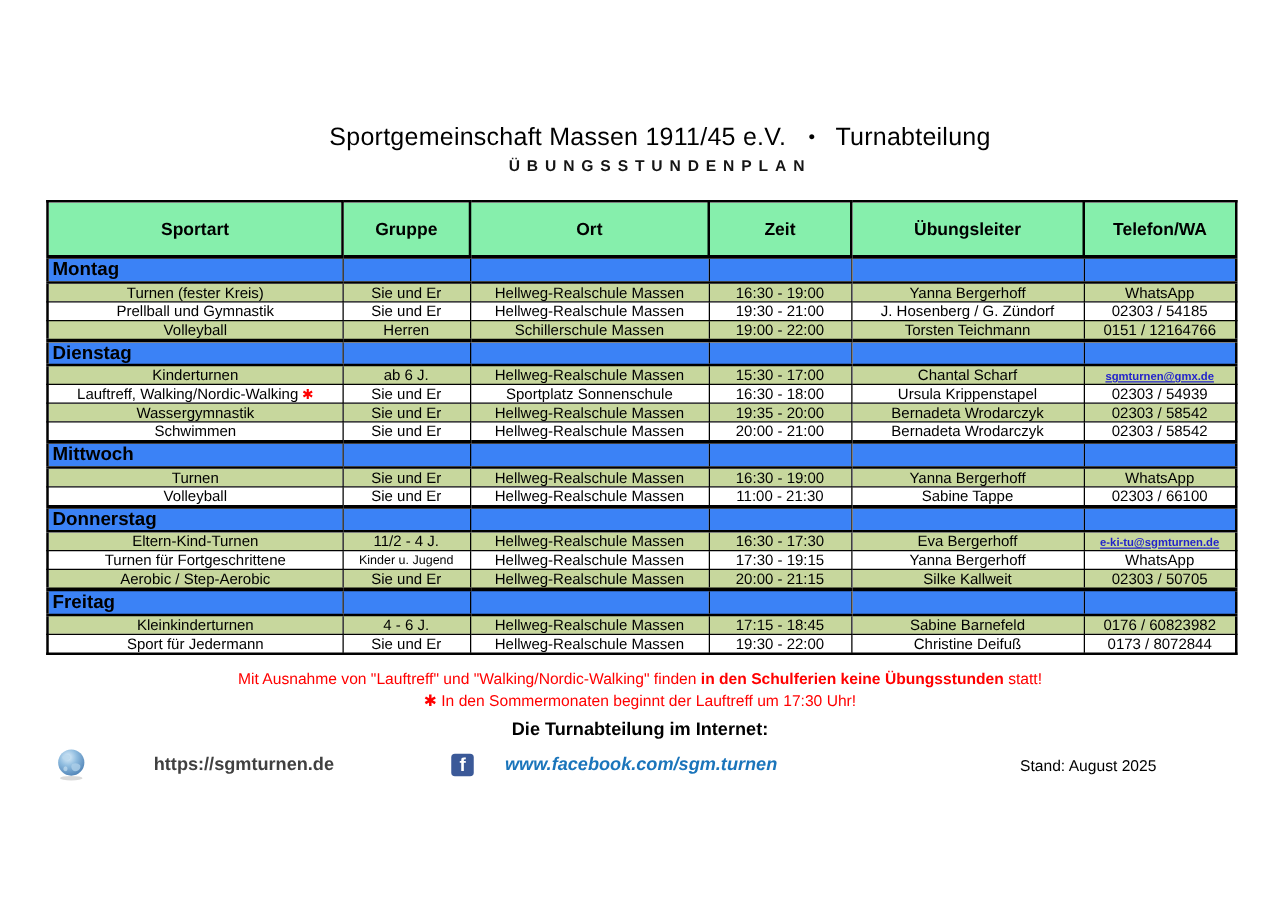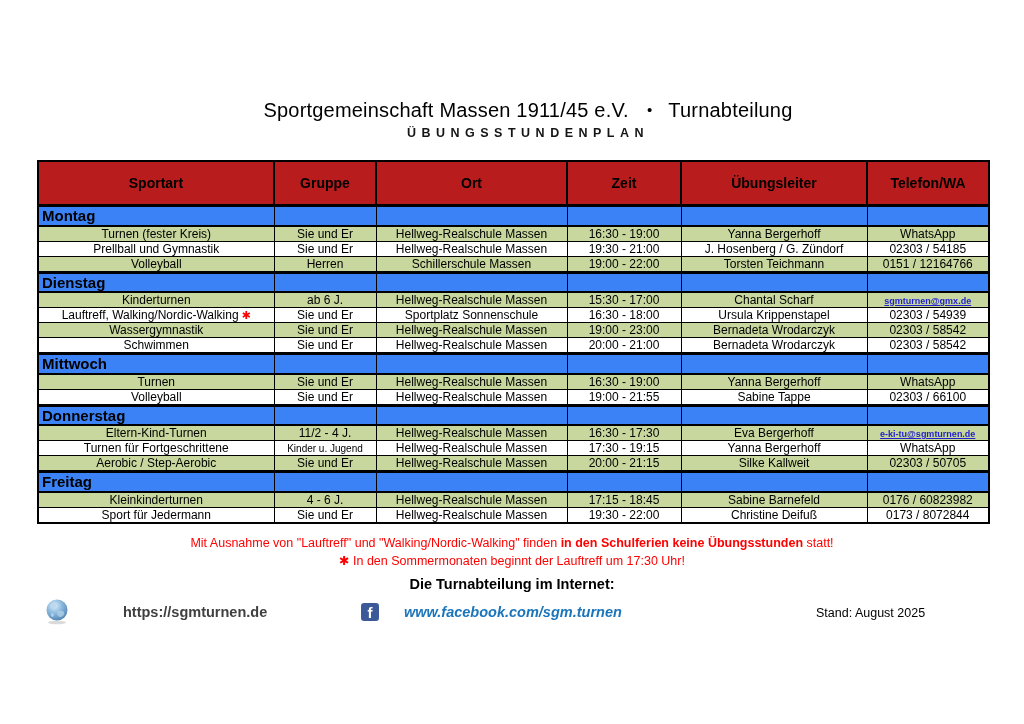--- a/index.html
+++ b/index.html
@@ -11,21 +11,21 @@
   .title-block { position:absolute; top:99px; left:0; width:100%; text-align:center;padding-left:32px; }
   .title-line { font-size:20px; letter-spacing:0.2px; }
   .title-bullet { display:inline-block; margin:0 16px 0 18px; font-size:15px; vertical-align:2px; }
   .subtitle { font-size:12.5px; letter-spacing:5.5px; margin-top:4px; color:#151515;font-weight:bold; }
 
   table.schedule {
     position:absolute; top:160px; left:37px; width:951px;
     border-collapse:collapse; table-layout:fixed; border:2px solid #000;
   }
   .schedule th {
-    background:#b91c1c; border:2px solid #000; font-size:14px; font-weight:bold;
+    background:#86efac; border:2px solid #000; font-size:14px; font-weight:bold;
     height:20px; text-align:center; padding:13px; overflow:hidden;
   }
   .schedule td { overflow:hidden; white-space:nowrap; vertical-align:middle; }
   tr.day-row td {
     border:1px solid #000; border-top:3px solid #000; border-bottom:2px solid #000;
     height:20px; background:#3b82f6;
   }
   td.day-name { font-size:15px; font-weight:bold; padding-left:3px; }
   tr.data-row td {
     border:1px solid #000; height:15px; font-size:12px; padding:0; text-align:center;
@@ -140,21 +140,21 @@
         <td class="c-gruppe">Sie und Er</td>
         <td class="c-ort">Sportplatz Sonnenschule</td>
         <td class="c-zeit">16:30 - 18:00</td>
         <td class="c-leiter">Ursula Krippenstapel</td>
         <td class="c-telefon">02303 / 54939</td>
       </tr>
       <tr class="data-row green">
         <td class="c-sportart"><span>Wassergymnastik</span></td>
         <td class="c-gruppe">Sie und Er</td>
         <td class="c-ort">Hellweg-Realschule Massen</td>
-        <td class="c-zeit">19:00 - 23:00</td>
+        <td class="c-zeit">19:35 - 20:00</td>
         <td class="c-leiter">Bernadeta Wrodarczyk</td>
         <td class="c-telefon">02303 / 58542</td>
       </tr>
       <tr class="data-row">
         <td class="c-sportart"><span>Schwimmen</span></td>
         <td class="c-gruppe">Sie und Er</td>
         <td class="c-ort">Hellweg-Realschule Massen</td>
         <td class="c-zeit">20:00 - 21:00</td>
         <td class="c-leiter">Bernadeta Wrodarczyk</td>
         <td class="c-telefon">02303 / 58542</td>
@@ -172,21 +172,21 @@
         <td class="c-gruppe">Sie und Er</td>
         <td class="c-ort">Hellweg-Realschule Massen</td>
         <td class="c-zeit">16:30 - 19:00</td>
         <td class="c-leiter">Yanna Bergerhoff</td>
         <td class="c-telefon">WhatsApp</td>
       </tr>
       <tr class="data-row">
         <td class="c-sportart"><span>Volleyball</span></td>
         <td class="c-gruppe">Sie und Er</td>
         <td class="c-ort">Hellweg-Realschule Massen</td>
-        <td class="c-zeit">19:00 - 21:55</td>
+        <td class="c-zeit">11:00 - 21:30</td>
         <td class="c-leiter">Sabine Tappe</td>
         <td class="c-telefon">02303 / 66100</td>
       </tr>
       <tr class="day-row">
         <td class="day-name">Donnerstag</td>
         <td></td>
         <td></td>
         <td></td>
         <td></td>
         <td></td>

